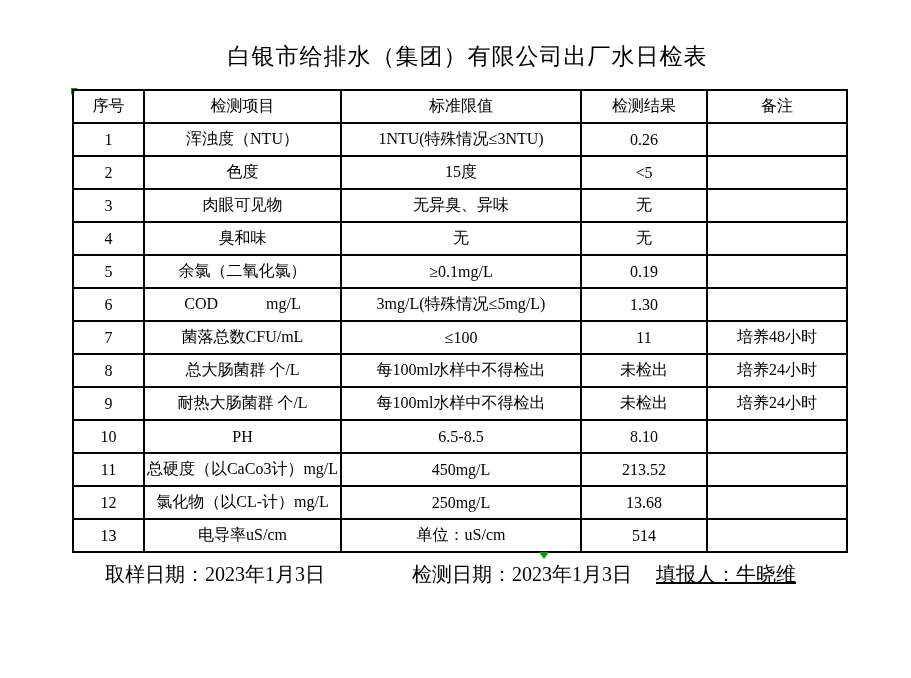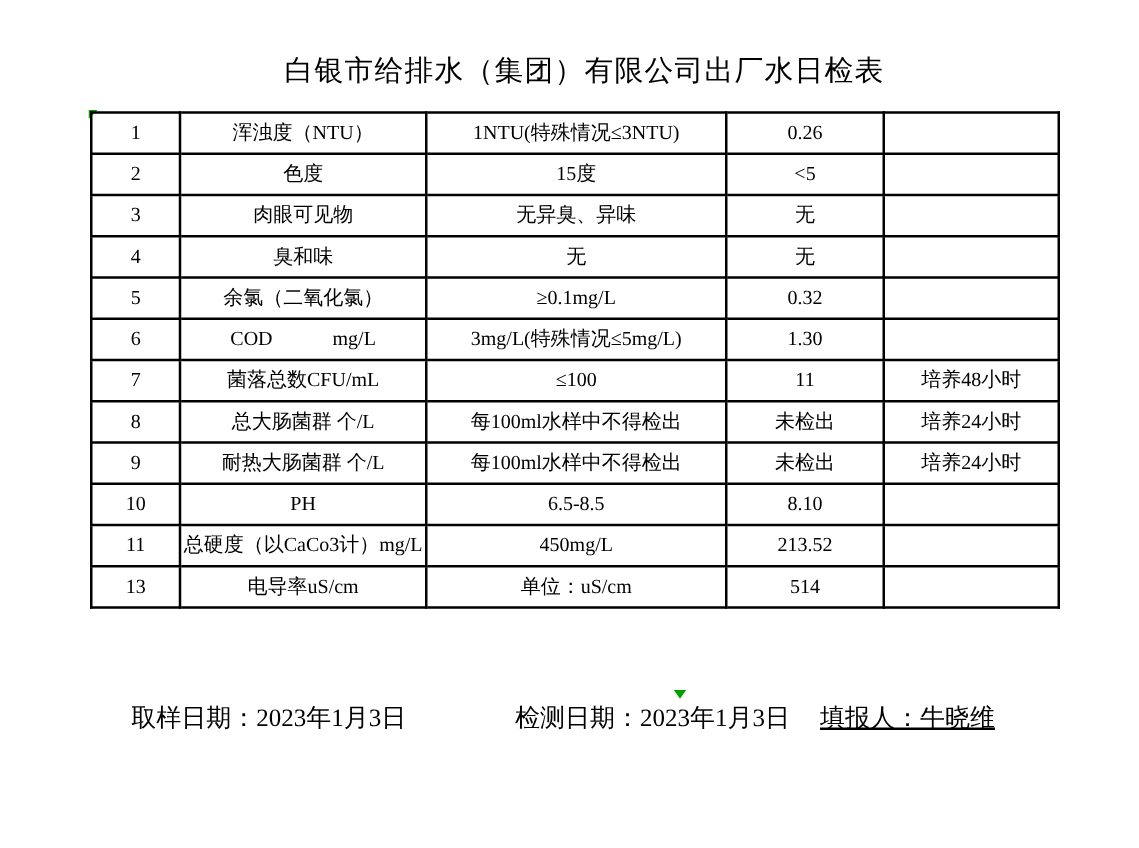--- a/index.html
+++ b/index.html
@@ -89,20 +89,27 @@
 <table class="check-table">
   <colgroup>
     <col class="col-seq">
       <col class="col-item">
       <col class="col-limit">
       <col class="col-result">
       <col class="col-remark">
   </colgroup>
   <tbody>
     <tr>
+      <th>序号</th>
+      <th>检测项目</th>
+      <th>标准限值</th>
+      <th>检测结果</th>
+      <th>备注</th>
+    </tr>
+    <tr>
       <td>1</td>
       <td>浑浊度（NTU）</td>
       <td>1NTU(特殊情况≤3NTU)</td>
       <td>0.26</td>
       <td></td>
     </tr>
     <tr>
       <td>2</td>
       <td>色度</td>
       <td>15度</td>
@@ -120,21 +127,21 @@
       <td>4</td>
       <td>臭和味</td>
       <td>无</td>
       <td>无</td>
       <td></td>
     </tr>
     <tr>
       <td>5</td>
       <td>余氯（二氧化氯）</td>
       <td>≥0.1mg/L</td>
-      <td>0.32</td>
+      <td>0.19</td>
       <td></td>
     </tr>
     <tr>
       <td>6</td>
       <td>COD　　　mg/L</td>
       <td>3mg/L(特殊情况≤5mg/L)</td>
       <td>1.30</td>
       <td></td>
     </tr>
     <tr>
@@ -166,20 +173,27 @@
       <td></td>
     </tr>
     <tr>
       <td>11</td>
       <td>总硬度（以CaCo3计）mg/L</td>
       <td>450mg/L</td>
       <td>213.52</td>
       <td></td>
     </tr>
     <tr>
+      <td>12</td>
+      <td>氯化物（以CL-计）mg/L</td>
+      <td>250mg/L</td>
+      <td>13.68</td>
+      <td></td>
+    </tr>
+    <tr>
       <td>13</td>
       <td>电导率uS/cm</td>
       <td>单位：uS/cm</td>
       <td>514</td>
       <td></td>
     </tr>
   </tbody>
 </table>
 
 <div class="bottom-marker" style="border-top-color: rgb(0, 160, 0);"></div>

